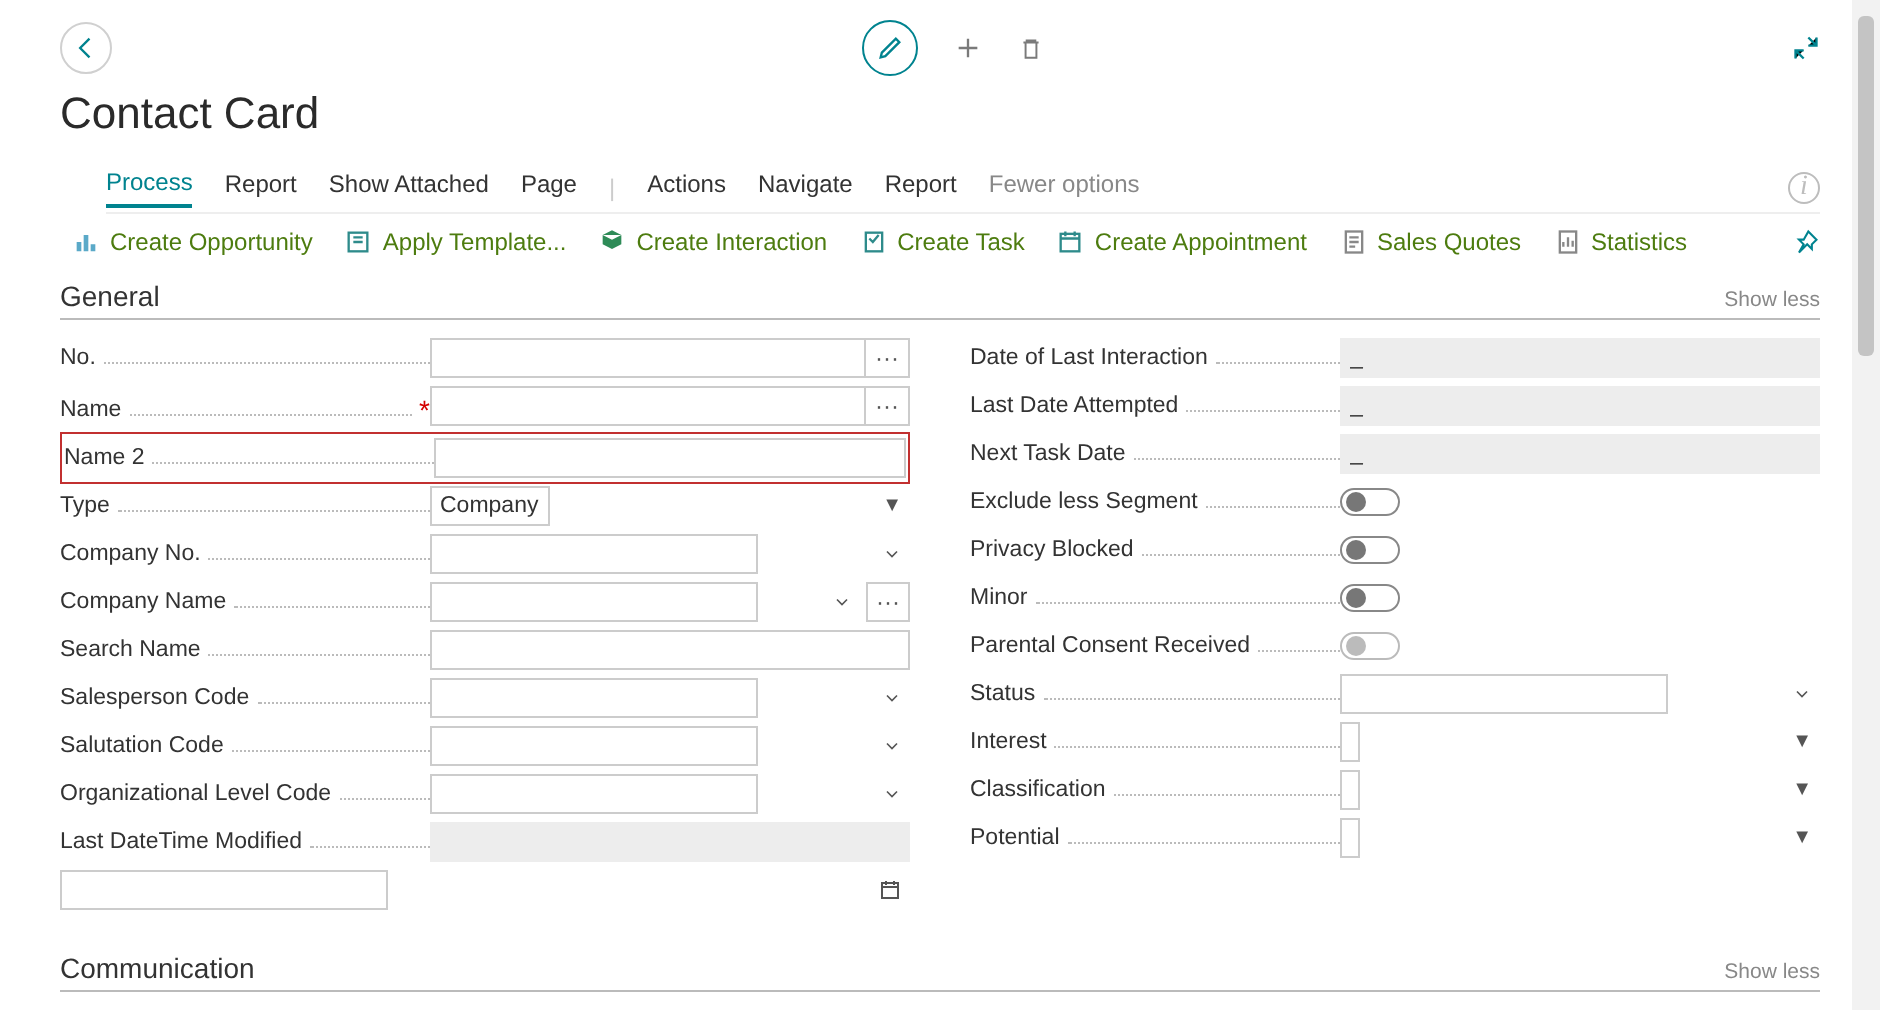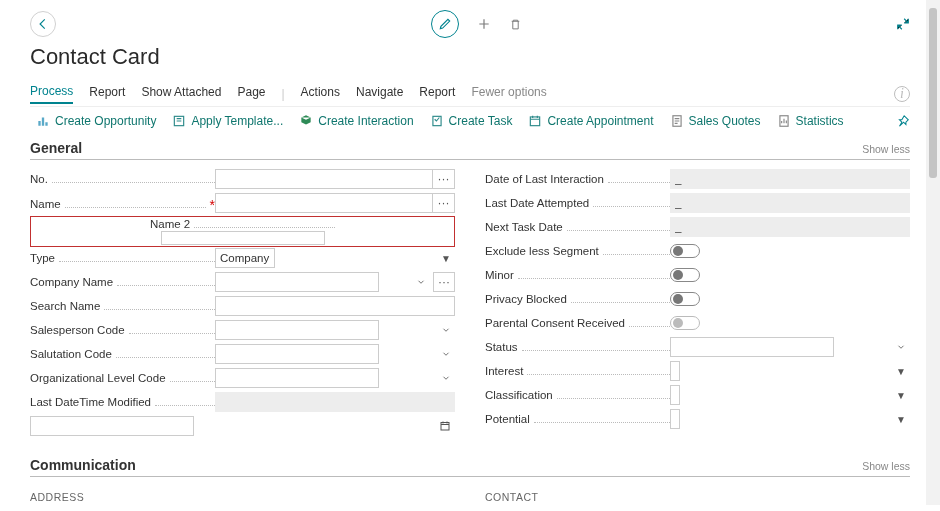--- a/index.html
+++ b/index.html
@@ -6,32 +6,32 @@
   body { font-family: "Segoe UI", Arial, sans-serif; font-size: 12px; color: #333; background: #fff; }
   .page { width: 940px; height: 505px; position: relative; overflow: hidden; }
   .content { padding: 10px 30px 0 30px; height: 100%; overflow-y: auto; }
   .topbar { display: flex; align-items: center; height: 28px; }
   .back-btn { width: 26px; height: 26px; border-radius: 50%; border: 1px solid #d0d0d0; display: flex; align-items: center; justify-content: center; color: #00838f; cursor: pointer; }
   .top-center { flex: 1; display: flex; justify-content: center; gap: 18px; align-items: center; }
   .icon-circle { width: 28px; height: 28px; border-radius: 50%; border: 1.5px solid #00838f; display: flex; align-items: center; justify-content: center; color: #00838f; }
   .top-icon { color: #7a7a7a; cursor: pointer; }
   .collapse-icon { color: #00838f; cursor: pointer; font-size: 12px; }
   .title { font-size: 22px; font-weight: 400; color: #2a2a2a; margin: 6px 0 14px 0; }
-  .menubar { display: flex; align-items: center; gap: 16px; border-bottom: 1px solid #eee; padding-bottom: 2px; font-size: 12px; position: relative; }
+  .menubar { display: flex; align-items: center; gap: 16px; border-bottom: 1px solid #eee; padding-bottom: 2px; font-size: 12px; position: relative; margin-left: 23px; }
   .menu-item { color: #333; padding-bottom: 4px; cursor: pointer; }
   .menu-item.active { color: #00838f; border-bottom: 2px solid #00838f; }
   .menu-sep { color: #ccc; }
   .fewer { color: #888; }
   .info-icon { margin-left: auto; color: #bdbdbd; font-size: 14px; cursor: pointer; width: 16px; height: 16px; border: 1.3px solid #bdbdbd; border-radius: 50%; display:flex; align-items:center; justify-content:center; font-style: italic; font-family: serif;}
   .actionbar { display: flex; align-items: center; gap: 16px; padding: 7px 0 6px 6px; font-size: 12px; position: relative; }
-  .action { display: flex; align-items: center; gap: 5px; color: #0f766e; cursor: pointer; white-space: nowrap; }
+  .action { display: flex; align-items: center; gap: 5px; color: #4d7c0f; cursor: pointer; white-space: nowrap; }
   .action .ico { display:inline-flex;}
   .pin { margin-left: auto; cursor: pointer; }
   .section-head { border-bottom: 1px solid #bbb; margin-top: 6px; display:flex; align-items:baseline;}
-  .section-title { font-size: 14px; font-weight: 700; padding-bottom: 3px; }
+  .section-title { font-size: 14px; font-weight: 400; padding-bottom: 3px; }
   .show-less { margin-left:auto; font-size: 10.5px; color:#888; cursor:pointer;}
   .form-grid { display: flex; gap: 30px; margin-top: 8px; }
   .col { flex: 1; }
   .field-row { display: flex; align-items: center; min-height: 22px; margin-bottom: 2px; position: relative; }
   .label-wrap { width: 185px; position: relative; display:flex; align-items: baseline;}
   .label-text { font-size: 11.5px; color: #333; background: #fff; position:relative; z-index:1; padding-right: 2px; }
   .dots { flex:1; border-bottom: 1px dotted #bbb; margin-left: 2px; margin-bottom: 3px;}
   .req { color: #d40000; font-size: 14px; margin-left: 4px; position:relative; top:2px;}
   .control { flex: 1; height: 20px; border: 1px solid #ccc; background: #fff; font-size: 11.5px; padding: 0 4px; color:#333;}
   .control.ro { background: #ededed; border:1px solid #ededed;}
@@ -39,21 +39,21 @@
   .dots-btn { position:absolute; right:1px; top:1px; bottom:1px; width:22px; border-left:1px solid #ccc; display:flex; align-items:center; justify-content:center; color:#555;}
   .select { appearance:none; -webkit-appearance:none; background:#fff; }
   .sel-wrap { position:relative; flex:1; }
   .sel-arrow { position:absolute; right:4px; top:50%; transform:translateY(-50%); pointer-events:none; color:#555; font-size:10px;}
   .chev { position:absolute; right:4px; top:50%; transform:translateY(-50%); pointer-events:none; color:#555;}
   .toggle { width: 30px; height: 14px; border-radius: 8px; border: 1.2px solid #888; position: relative; background:#fff;}
   .toggle::after { content:""; position:absolute; left:2px; top:1px; width:10px; height:10px; border-radius:50%; background:#777;}
   .toggle.dis { border-color:#bbb; }
   .toggle.dis::after{ background:#bbb;}
   .highlight-red { border: 1.5px solid #c23030; padding:1px; }
-  .highlight-red .field-row { margin-bottom:0;flex-direction:column;}
+  .highlight-red .field-row { margin-bottom:0;}
   .ext-btn { width:22px; height:20px; border:1px solid #ccc; display:flex; align-items:center; justify-content:center; color:#555;}
   .subhead { font-size: 10.5px; letter-spacing: .5px; color:#666; margin: 6px 0 4px 0; text-transform: uppercase; }
   .scrollbar { position:absolute; right:0; top:0; width:14px; height:100%; background:#f2f2f2; }
   .scroll-thumb { position:absolute; top:8px; left:3px; width:8px; height:170px; background:#c4c4c4; border-radius:3px;}
   svg { display:block; }
 </style>
 </head>
 <body>
 
 <div class="page">
@@ -218,20 +218,34 @@
               <span class="label-text">Type</span>
               <span class="dots"></span>
             </div>
           <div class="sel-wrap">
             <select class="control select"><option>Company</option></select>
             <span class="sel-arrow">▼</span>
           </div>
         </div>
         <div class="field-row">
           <div class="label-wrap">
+              <span class="label-text">Company No.</span>
+              <span class="dots"></span>
+            </div>
+          <div class="sel-wrap">
+            <input class="control" value="" style="">
+            <span class="chev">
+                <svg width="10" height="10" viewBox="0 0 24 24" stroke="#555" stroke-width="2" fill="none">
+                  <path d="M6 9 L12 15 L18 9"></path>
+                </svg>
+              </span>
+          </div>
+        </div>
+        <div class="field-row">
+          <div class="label-wrap">
               <span class="label-text">Company Name</span>
               <span class="dots"></span>
             </div>
           <div class="control-wrap">
             <div class="sel-wrap">
               <input class="control" value="" style="">
               <span class="chev">
                   <svg width="10" height="10" viewBox="0 0 24 24" stroke="#555" stroke-width="2" fill="none">
                     <path d="M6 9 L12 15 L18 9"></path>
                   </svg>
@@ -333,28 +347,28 @@
         </div>
         <div class="field-row">
           <div class="label-wrap">
               <span class="label-text">Exclude less Segment</span>
               <span class="dots"></span>
             </div>
           <div class="toggle"></div>
         </div>
         <div class="field-row">
           <div class="label-wrap">
+              <span class="label-text">Privacy Blocked</span>
+              <span class="dots"></span>
+            </div>
+          <div class="toggle"></div>
+        </div>
+        <div class="field-row">
+          <div class="label-wrap">
               <span class="label-text">Minor</span>
-              <span class="dots"></span>
-            </div>
-          <div class="toggle"></div>
-        </div>
-        <div class="field-row">
-          <div class="label-wrap">
-              <span class="label-text">Privacy Blocked</span>
               <span class="dots"></span>
             </div>
           <div class="toggle"></div>
         </div>
         <div class="field-row">
           <div class="label-wrap">
               <span class="label-text">Parental Consent Received</span>
               <span class="dots"></span>
             </div>
           <div class="toggle dis"></div>

